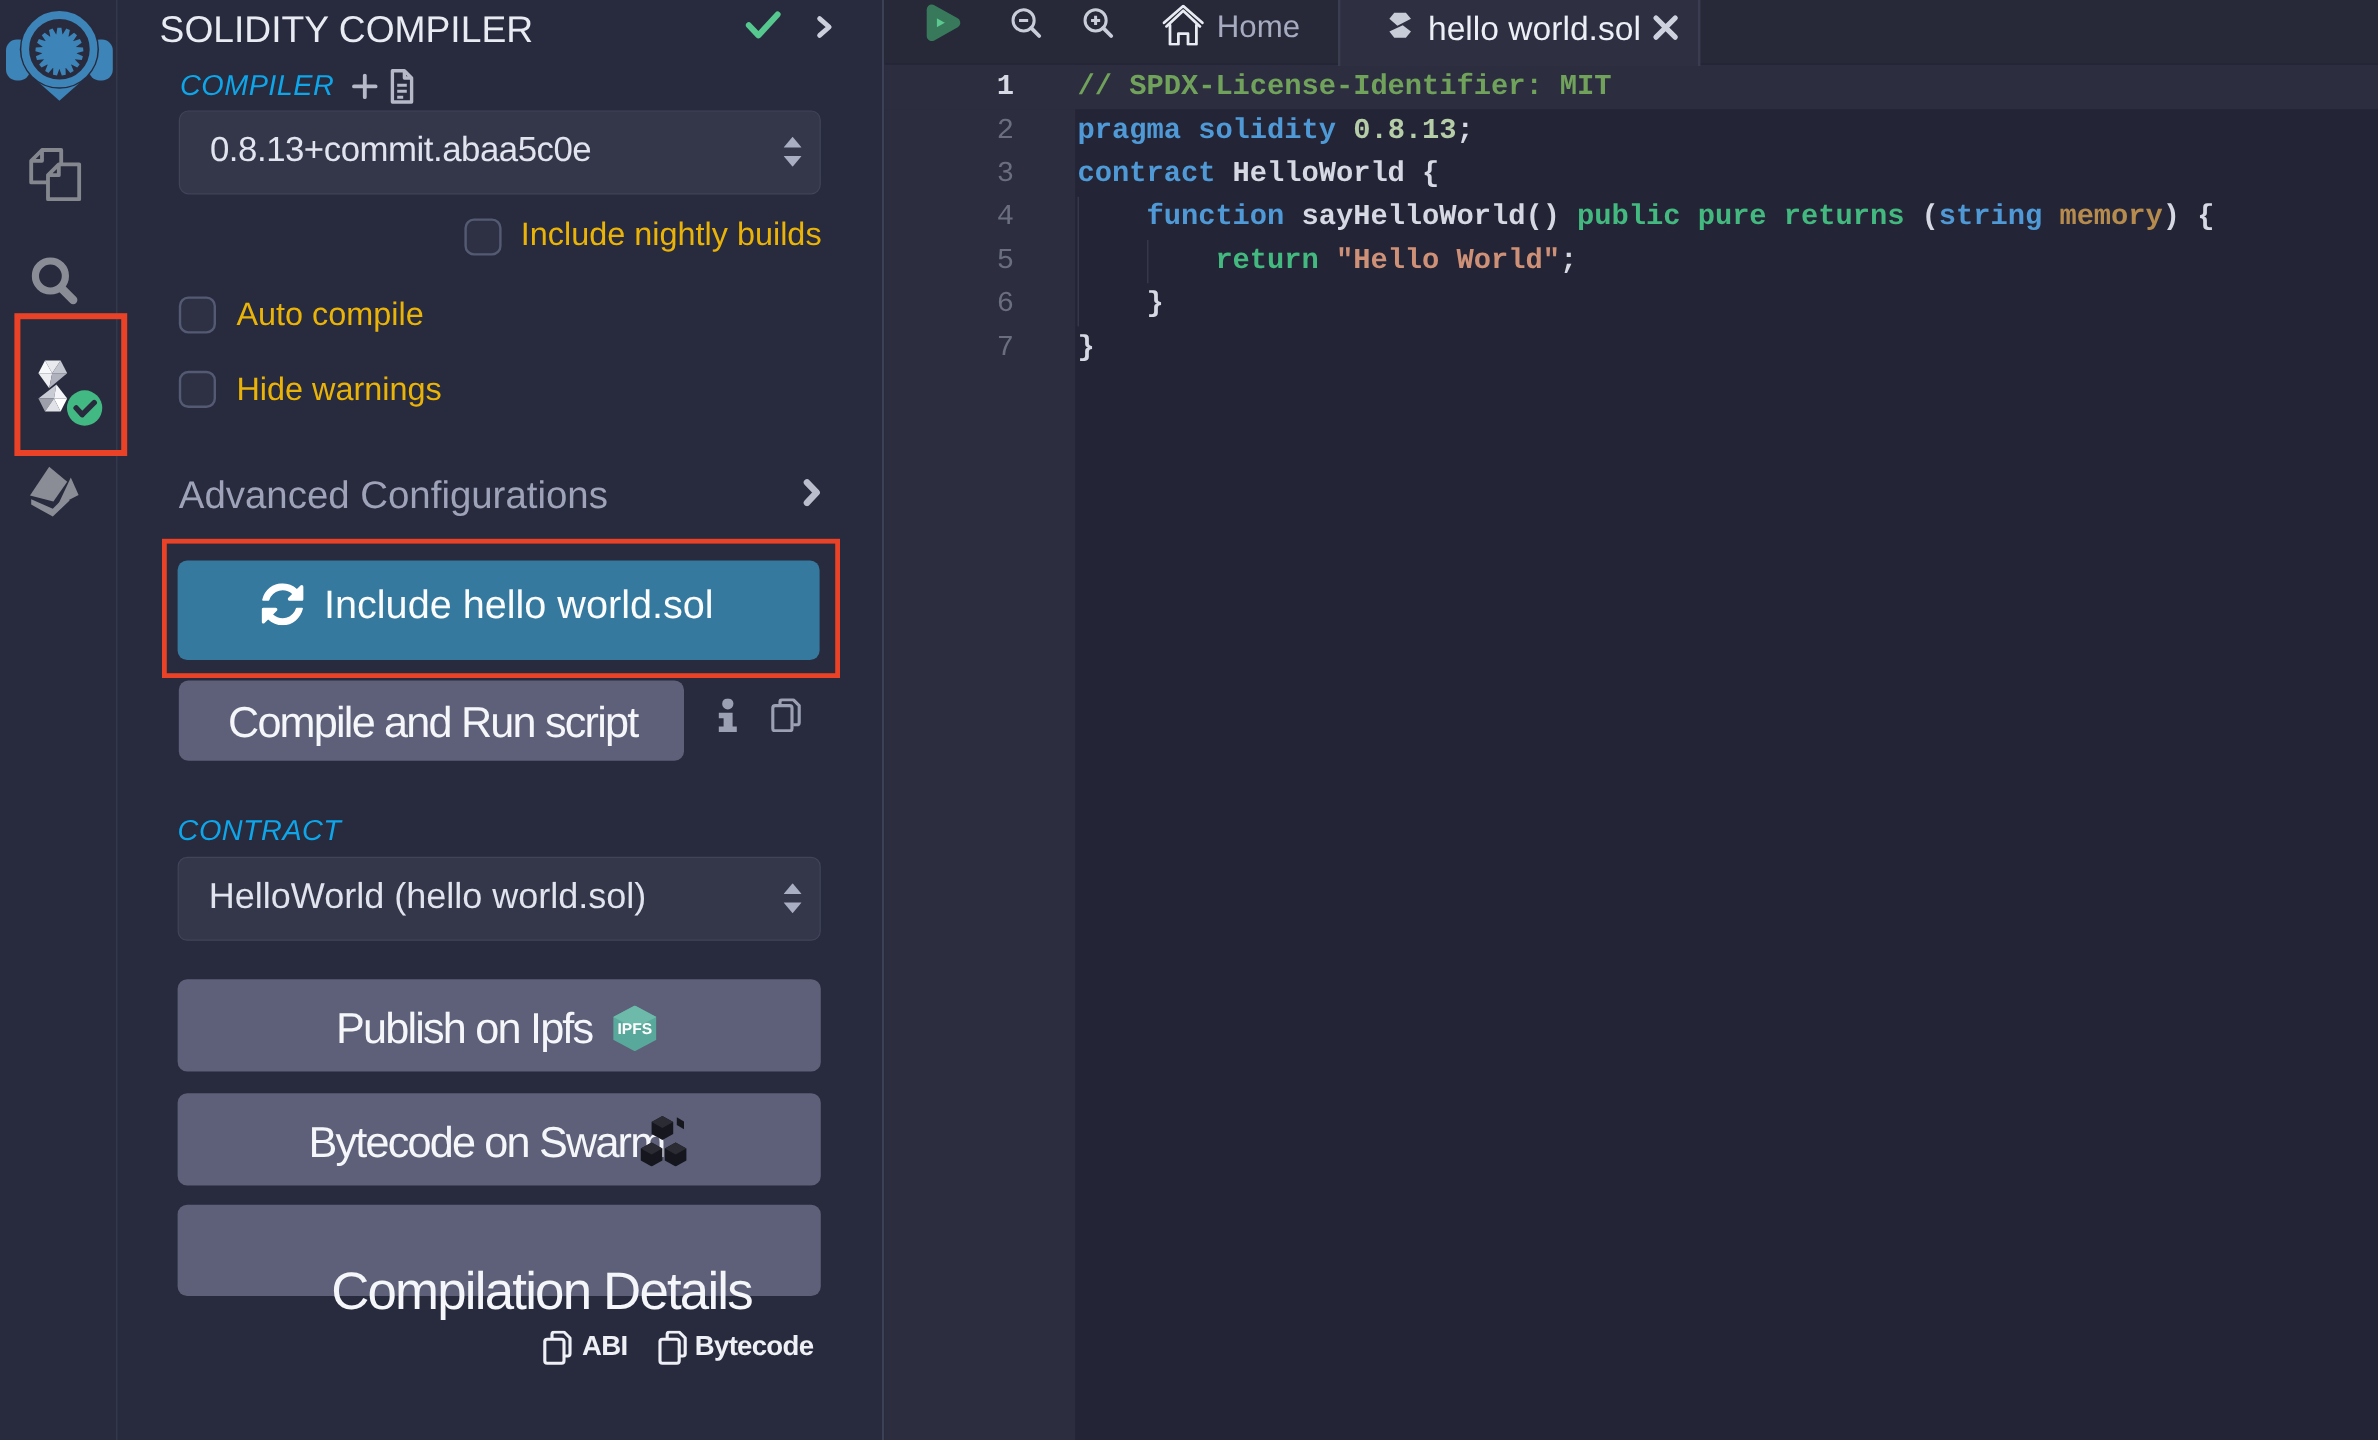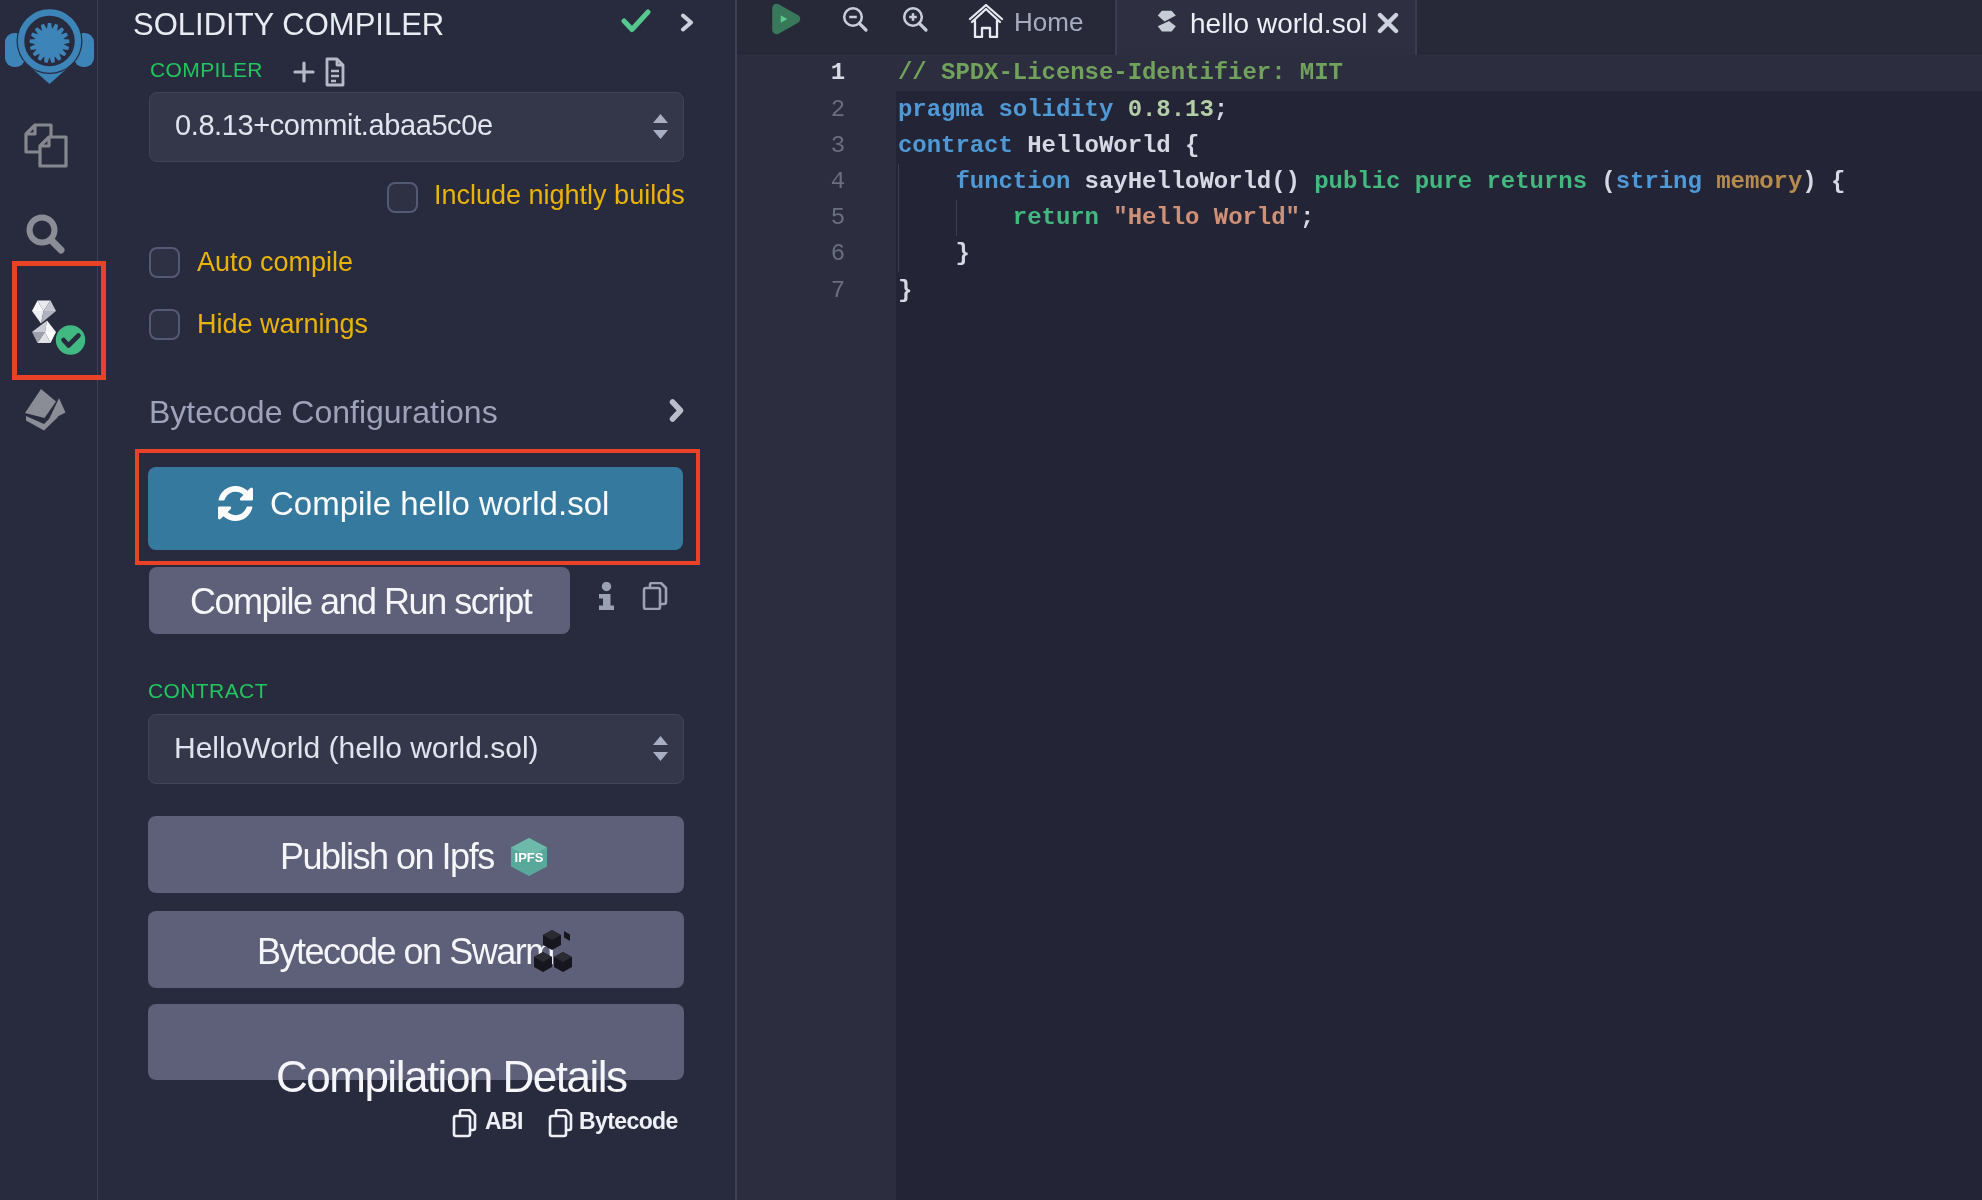--- a/index.html
+++ b/index.html
@@ -1,21 +1,21 @@
 <!DOCTYPE html>
 <html><head>
 <meta charset="utf-8">
 <style>
 * { margin:0; padding:0; box-sizing:border-box; }
 html,body { width:1982px; height:1200px; overflow:hidden; background:#232536; font-family:"Liberation Sans", sans-serif; }
 .abs { position:absolute; }
 #sidebar { left:0; top:0; width:98px; height:1200px; background:#282b3d; border-right:1px solid #3d4155; }
 #panel { left:98px; top:0; width:639px; height:1200px; background:#282b3d; border-right:2px solid #3d4155; }
 #editor { left:737px; top:0; width:1245px; height:1200px; background:#232536; }
-.lbl { color:#22c55e; font-size:21px; letter-spacing:0.4px; }
+.lbl { color:#0ea5e9; font-size:24px; letter-spacing:0.4px;font-style:italic; }
 .ddown { background:#34374a; border:1px solid #40445a; border-radius:8px; }
 .ddtext { color:#e1e4ee; font-size:30px; }
 .cbox { width:31px; height:31px; background:#2e3144; border:2px solid #555a74; border-radius:8px; }
 .clabel { color:#eab308; font-size:27px; line-height:31px; }
 .gbtn { background:#5d6078; border-radius:8px; color:#f5f6f9; }
 .mono { font-family:"Liberation Mono", monospace; font-size:24px; line-height:36.2px; white-space:pre; font-weight:bold; letter-spacing:-0.05px; }
 </style>
 </head>
 <body>
 <div class="abs" id="sidebar">
@@ -86,30 +86,30 @@
   <svg class="abs" style="left:555px;top:114px" width="15" height="25" viewBox="0 0 15 25">
     <polygon points="7.5,0 15,9 0,9" fill="#a9aec2"></polygon>
     <polygon points="7.5,25 15,16 0,16" fill="#a9aec2"></polygon>
   </svg>
   <div class="abs cbox" style="left:289px;top:182px;"></div>
   <div class="abs clabel" style="left:336px;top:180px;">Include nightly builds</div>
   <div class="abs cbox" style="left:51px;top:247px;"></div>
   <div class="abs clabel" style="left:99px;top:247px;">Auto compile</div>
   <div class="abs cbox" style="left:51px;top:309px;"></div>
   <div class="abs clabel" style="left:99px;top:309px;">Hide warnings</div>
-  <div class="abs" style="left:51px;top:394px;font-size:32px;color:#9fa3b9;">Bytecode Configurations</div>
+  <div class="abs" style="left:51px;top:394px;font-size:32px;color:#9fa3b9;">Advanced Configurations</div>
   <svg class="abs" style="left:571px;top:399px" width="15" height="23" viewBox="0 0 15 23">
     <path d="M3.5 3 L11.5 11.5 L3.5 20" fill="none" stroke="#b9bdcc" stroke-width="5.5" stroke-linecap="round" stroke-linejoin="round"></path>
   </svg>
   <div class="abs" style="left:37px;top:449px;width:565px;height:116px;border:4px solid #e94226;z-index:30"></div>
   <div class="abs" style="left:50px;top:467px;width:535px;height:83px;border-radius:8px;background:#35799f;"></div>
   <svg class="abs" style="left:120px;top:486px" width="35" height="35" viewBox="0 0 1536 1536">
     <path fill="#fff" d="M1511 928q0 5-1 7-64 268-268 434.5T764 1536q-146 0-282.5-55T238 1324l-129 129q-19 19-45 19t-45-19-19-45V960q0-26 19-45t45-19h448q26 0 45 19t19 45-19 45l-137 137q71 66 161 102t187 36q134 0 250-65t186-179q11-17 53-117 8-23 30-23h192q13 0 22.5 9.5t9.5 22.5zm25-800v448q0 26-19 45t-45 19h-448q-26 0-45-19t-19-45 19-45l138-138Q975 256 772 256q-134 0-250 65T336 500q-11 17-53 117-8 23-30 23H54q-13 0-22.5-9.5T22 608v-7q65-268 270-434.5T764 0q146 0 284 55.5T1292 212l130-129q19-19 45-19t45 19 19 45z"></path>
   </svg>
-  <div class="abs" style="left:172px;top:485px;font-size:33px;color:#fbfcfe;">Compile hello world.sol</div>
+  <div class="abs" style="left:172px;top:485px;font-size:33px;color:#fbfcfe;">Include hello world.sol</div>
   <div class="abs gbtn" style="left:51px;top:567px;width:421px;height:67px;"></div>
   <div class="abs" style="left:92px;top:581px;font-size:36px;letter-spacing:-1.5px;color:#f5f6f9;">Compile and Run script</div>
   <svg class="abs" style="left:498px;top:582px" width="21" height="28" viewBox="0 0 21 28">
     <circle cx="10.5" cy="4.5" r="4.7" fill="#9ca0b3"></circle>
     <path d="M3 12 H14.5 V23.5 H18 V28 H3 V23.5 H7 V16.5 H3 Z" fill="#9ca0b3"></path>
   </svg>
   <svg class="abs" style="left:544px;top:582px" width="26" height="28" viewBox="0 0 26 28">
     <g fill="none" stroke="#9ca0b3" stroke-width="2.6" stroke-linejoin="round">
       <path d="M8 6 V3 A2 2 0 0 1 10 1 L19 1 L24 6 V20 A2 2 0 0 1 22 22 H19"></path>
       <rect x="2" y="6" width="16" height="21" rx="2"></rect>

